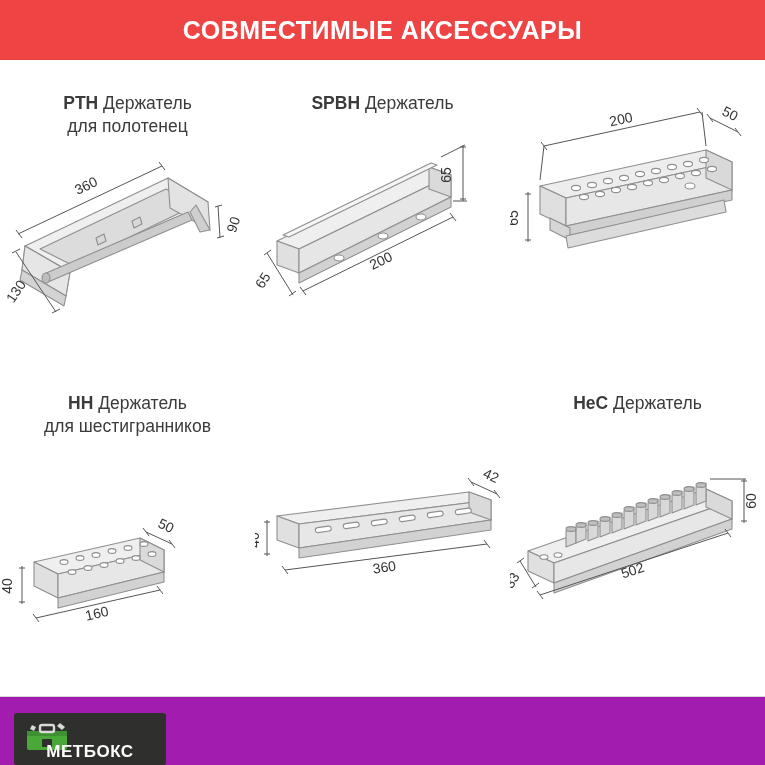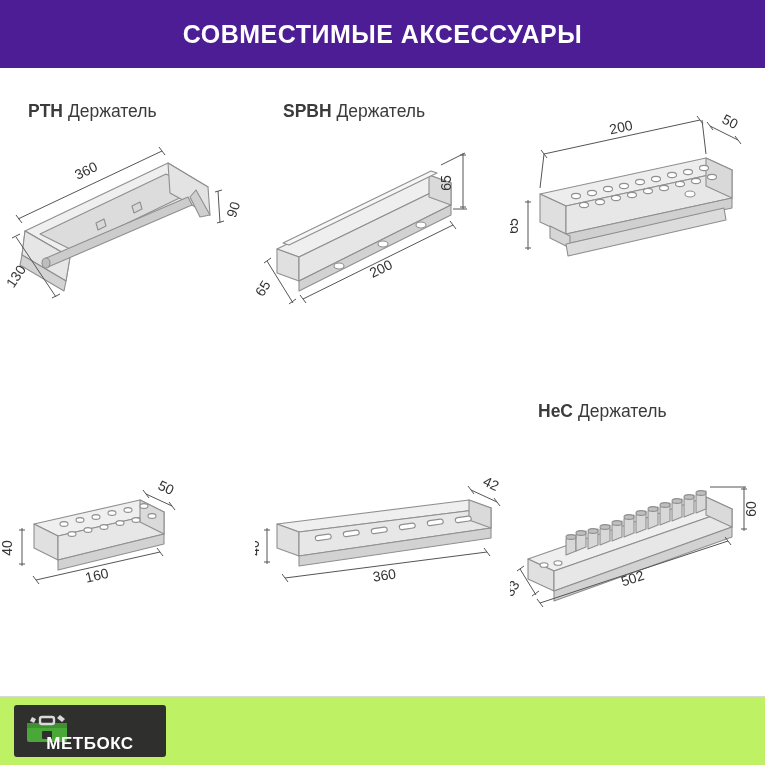--- a/index.html
+++ b/index.html
@@ -7,22 +7,22 @@
   body {
     width: 765px; height: 765px;
     background: #ffffff;
     font-family: "Liberation Sans", sans-serif;
     overflow: hidden;
     position: relative;
   }
 
   
   .header {
-    width: 765px; height: 68px;
-    background: #4c1d95;
+    width: 765px; height: 60px;
+    background: #ef4444;
     display: flex; align-items: center; justify-content: center;
   }
   .header-title {
     color: #ffffff;
     font-size: 25px;
     font-weight: bold;
     letter-spacing: 0.5px;
     text-align: center;
     text-transform: uppercase;
   }
@@ -37,20 +37,21 @@
   .grid {
     display: grid;
     grid-template-columns: 255px 255px 255px;
     grid-template-rows: 300px 300px;
   }
   .cell {
     position: relative;
     padding-top: 32px;
   }
   .cap {
+    text-align: center;
     font-size: 17.5px;
     color: #3b3b3b;
     line-height: 1.32;
     padding: 0 28px;
   }
   .cap b { font-weight: bold; }
   .fig {
     position: relative;
     width: 100%;
     height: 190px;
@@ -58,22 +59,22 @@
   }
   .fig svg { position: absolute; left: 0; top: 0; }
 
   
 
   
   .footer {
     position: absolute;
     left: 0; top: 697px;
     width: 765px; height: 68px;
-    background: #bef264;
-    display: flex; align-items: center;
+    background: #a21caf;
+    display: flex; align-items: flex-end;
   }
   .logo-wrap {
     display: flex; align-items: center;
     margin-left: 14px;
   }
   .logo-box {
     position: relative;
     width: 152px; height: 52px;
     background: #2f2f2d;
     border-radius: 3px;
@@ -107,20 +108,21 @@
   <div class="header-title">СОВМЕСТИМЫЕ АКСЕССУАРЫ</div>
 </div>
 
 <div class="content">
   <div class="grid">
 
     <div class="cell">
       <div class="cap">
         <b>PTH</b>
         <span>Держатель</span><br>
+        <span>для полотенец</span>
       </div>
       <div class="fig">
         <svg width="255" height="190" viewBox="0 0 255 190">
 
           <g stroke="#8f8f8f" stroke-width="1.1" stroke-linejoin="round">
 
             <polygon points="25,100 168,32 208,56 70,126" fill="#efefef"></polygon>
 
             <polygon points="40,103 166,43 196,59 72,119" fill="#dcdcdc"></polygon>
 
@@ -269,20 +271,25 @@
             <line x1="18" y1="92" x2="18" y2="142"></line>
             <line x1="15" y1="94" x2="21" y2="94"></line>
             <line x1="15" y1="140" x2="21" y2="140"></line>
           </g>
           <text x="8" y="118" font-family="Liberation Sans, sans-serif" font-size="14" fill="#333" transform="rotate(-90 8 118)" text-anchor="middle">65</text>
         </svg>
       </div>
     </div>
 
     <div class="cell">
+      <div class="cap">
+        <b>HH</b>
+        <span>Держатель</span><br>
+        <span>для шестигранников</span>
+      </div>
       <div class="fig">
         <svg width="255" height="190" viewBox="0 0 255 190">
           <g stroke="#8f8f8f" stroke-width="1.1" stroke-linejoin="round">
 
             <polygon points="34,116 140,92 164,104 58,128" fill="#efefef"></polygon>
             <polygon points="34,116 58,128 58,152 34,140" fill="#e0e0e0"></polygon>
             <polygon points="58,128 164,104 164,126 58,152" fill="#e7e7e7"></polygon>
             <polygon points="58,152 164,126 164,136 58,162" fill="#d2d2d2"></polygon>
             <polygon points="140,92 164,104 164,126 140,114" fill="#dadada"></polygon>
 

